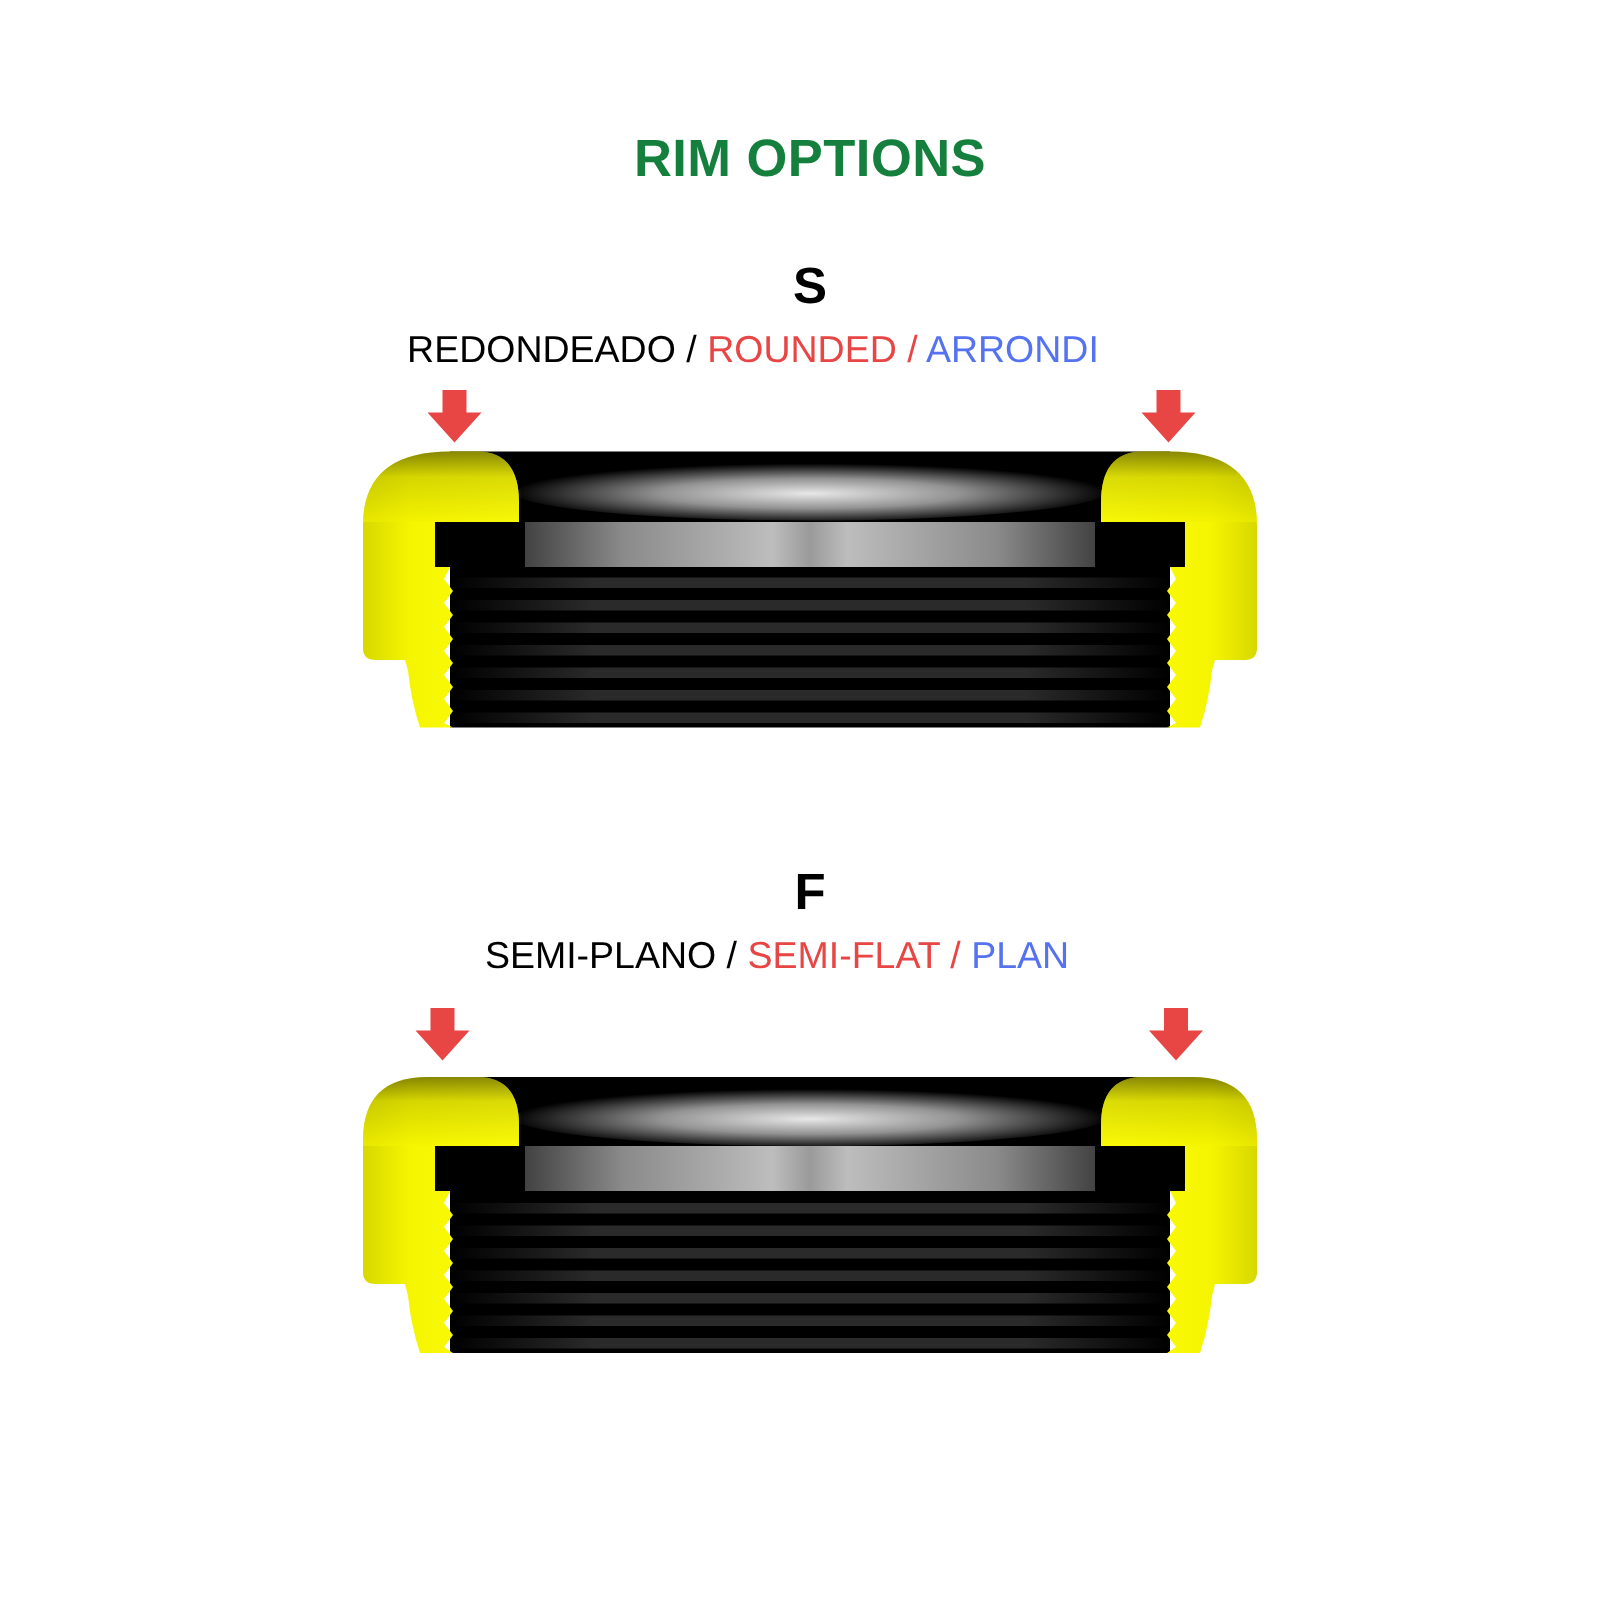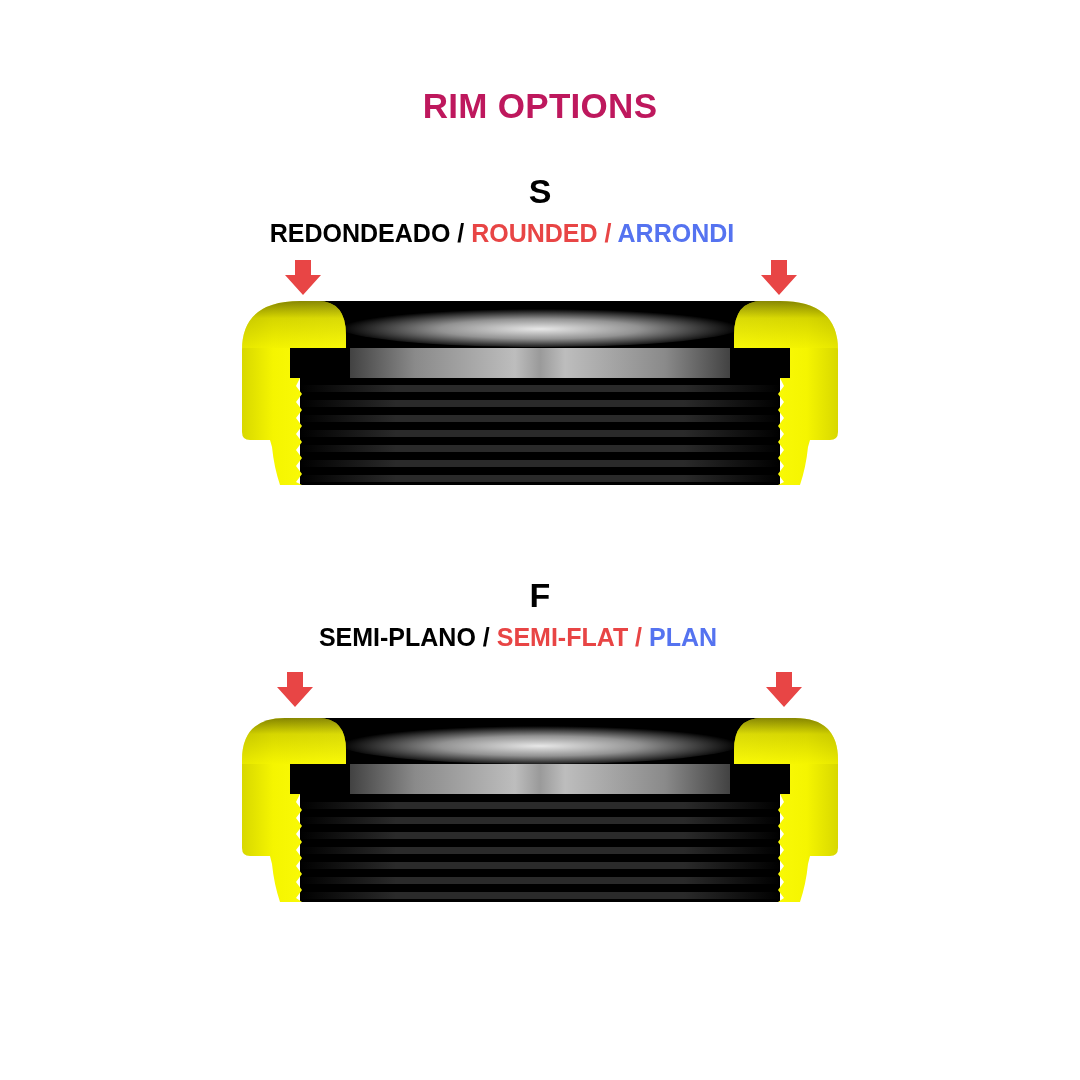--- a/index.html
+++ b/index.html
@@ -1,23 +1,23 @@
 <!DOCTYPE html>
 <html><head>
   <meta charset="utf-8">
   <style>
     html, body { margin: 0; padding: 0; background: #ffffff; }
     body { width: 1080px; height: 1080px; position: relative; overflow: hidden;
            font-family: "Liberation Sans", "DejaVu Sans", sans-serif; }
     .title { position: absolute; left: 0; width: 1080px; top: 86px; text-align: center;
-             font-size: 35px; font-weight: bold; color: #be185d; letter-spacing: 0.3px; }
+             font-size: 35px; font-weight: bold; color: #15803d; letter-spacing: 0.3px; }
     .code { position: absolute; left: 0; width: 1080px; text-align: center;
             font-size: 34px; font-weight: bold; color: #000; }
     .sub { position: absolute; left: 0; width: 1004px; text-align: center;
-           font-size: 25px; font-weight: bold; white-space: pre; }
+           font-size: 25px; font-weight: normal; white-space: pre; }
     .sub span { white-space: pre; }
     .diagram { position: absolute; left: 0; width: 1080px; }
     svg { display: block; }
   </style>
 </head>
 <body>
 
 <div class="title">RIM OPTIONS</div>
 
 <div class="code" style="top:172px;">S</div>

